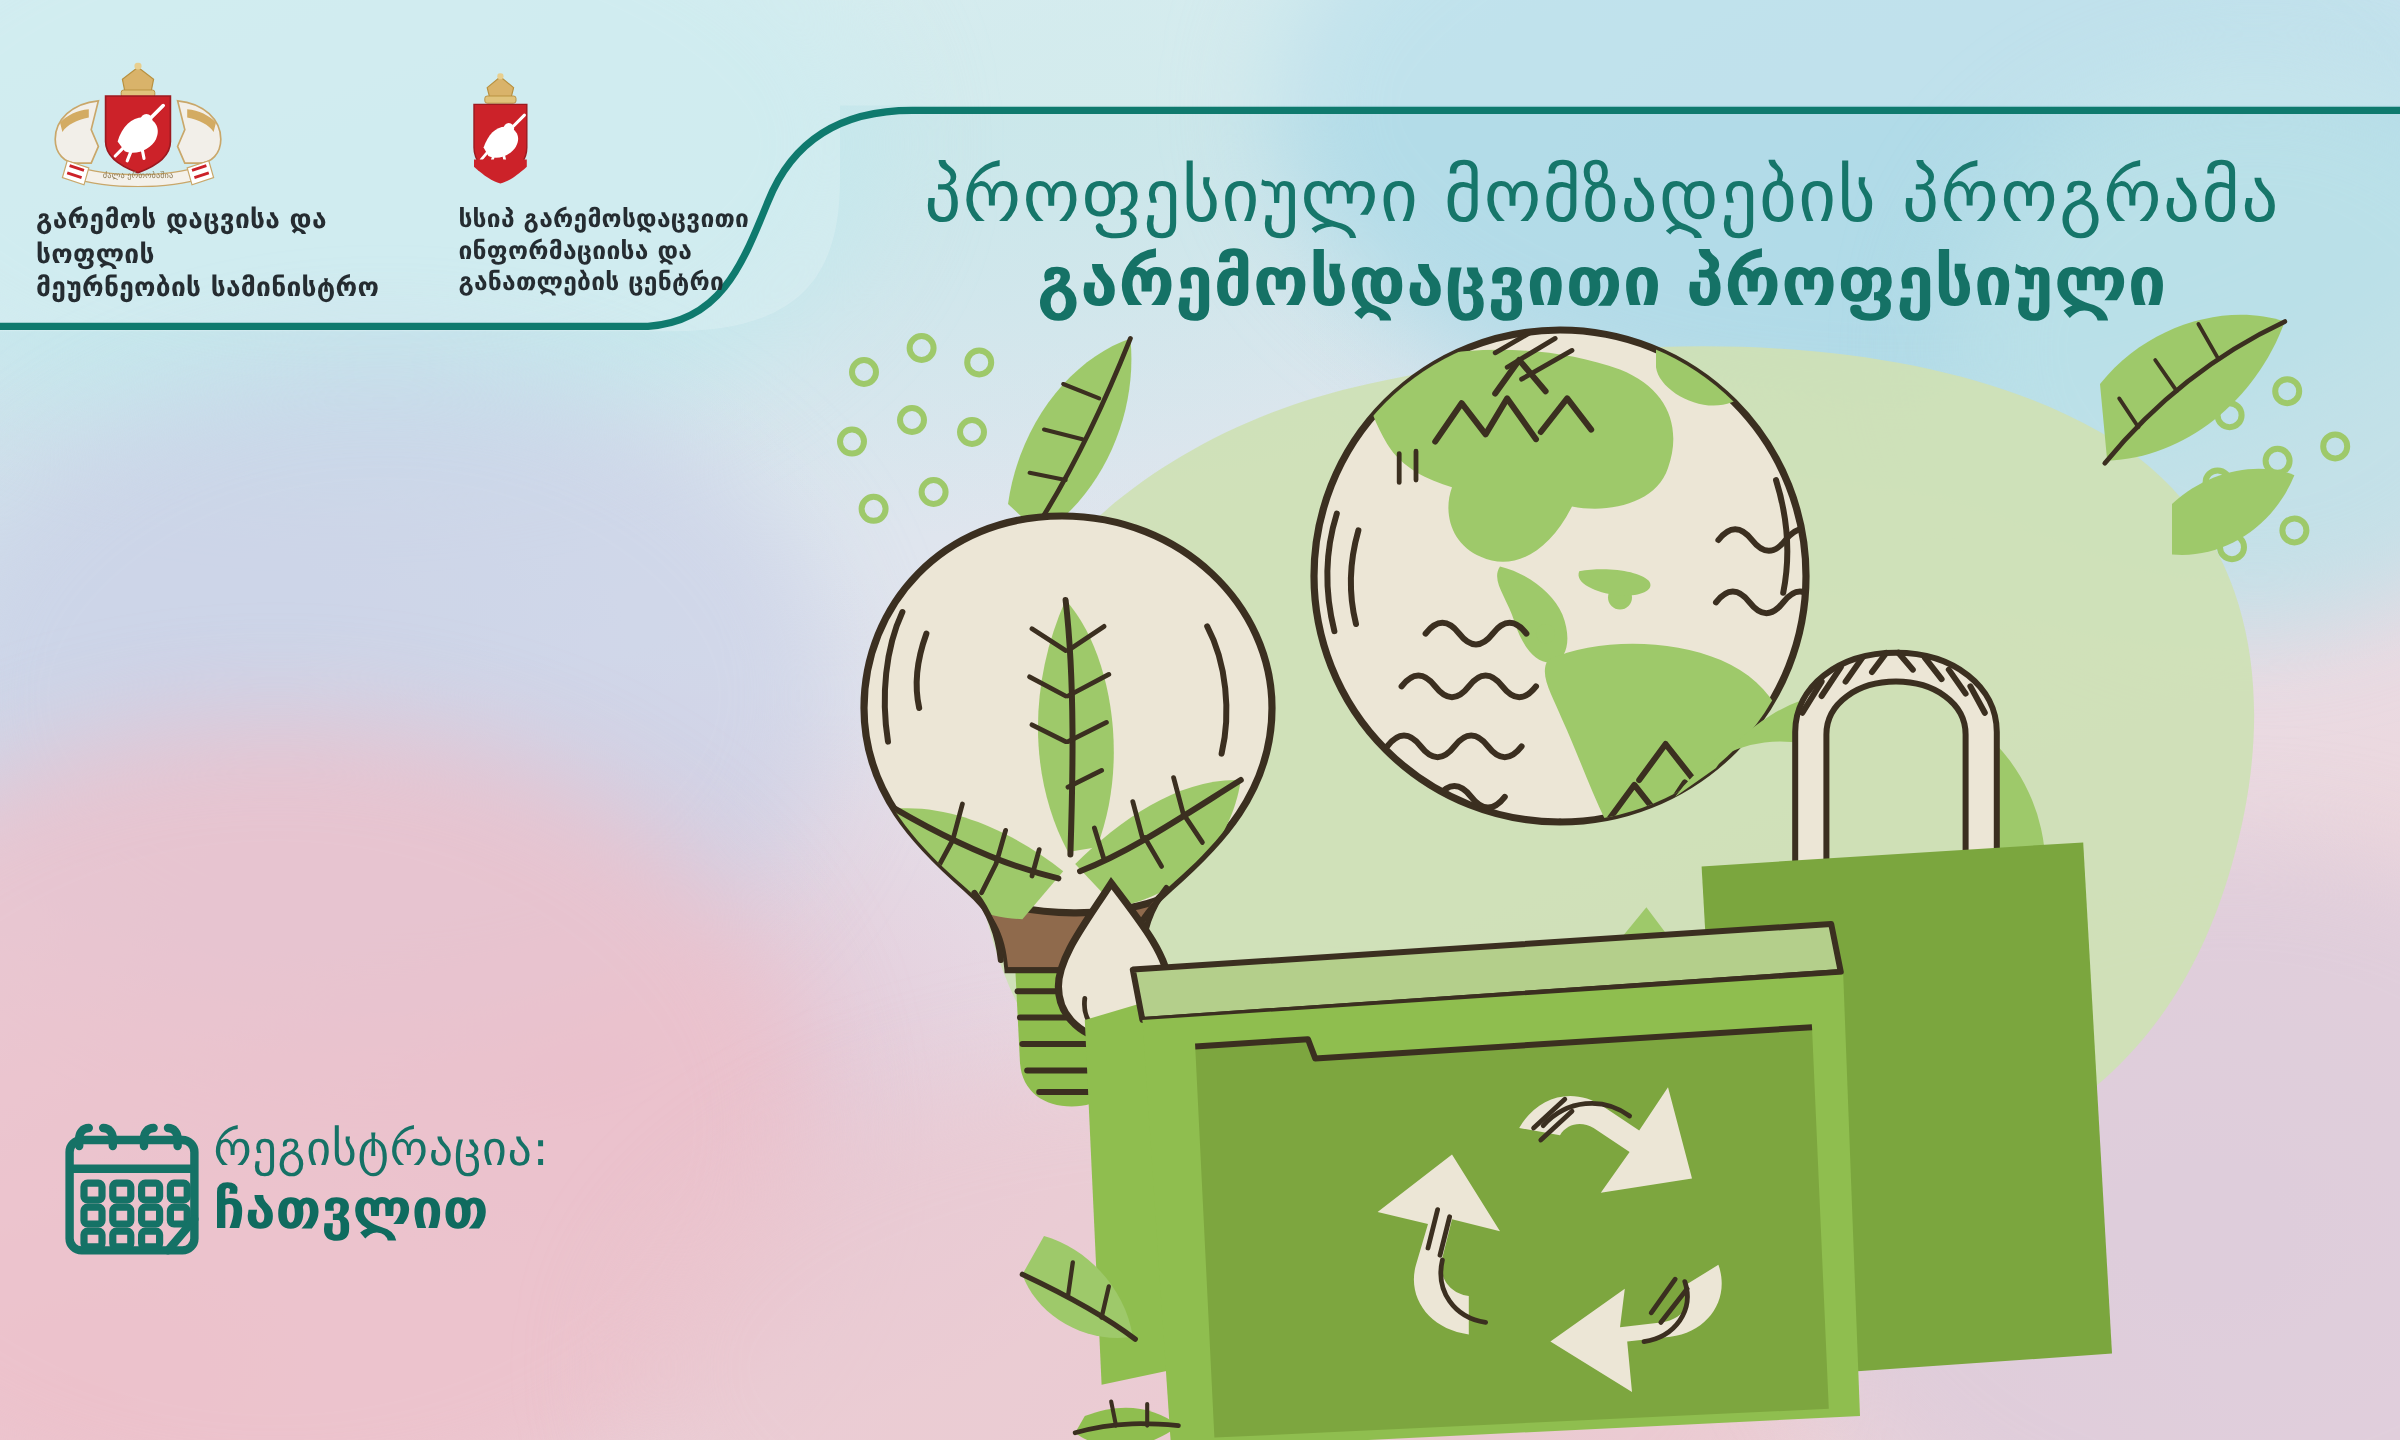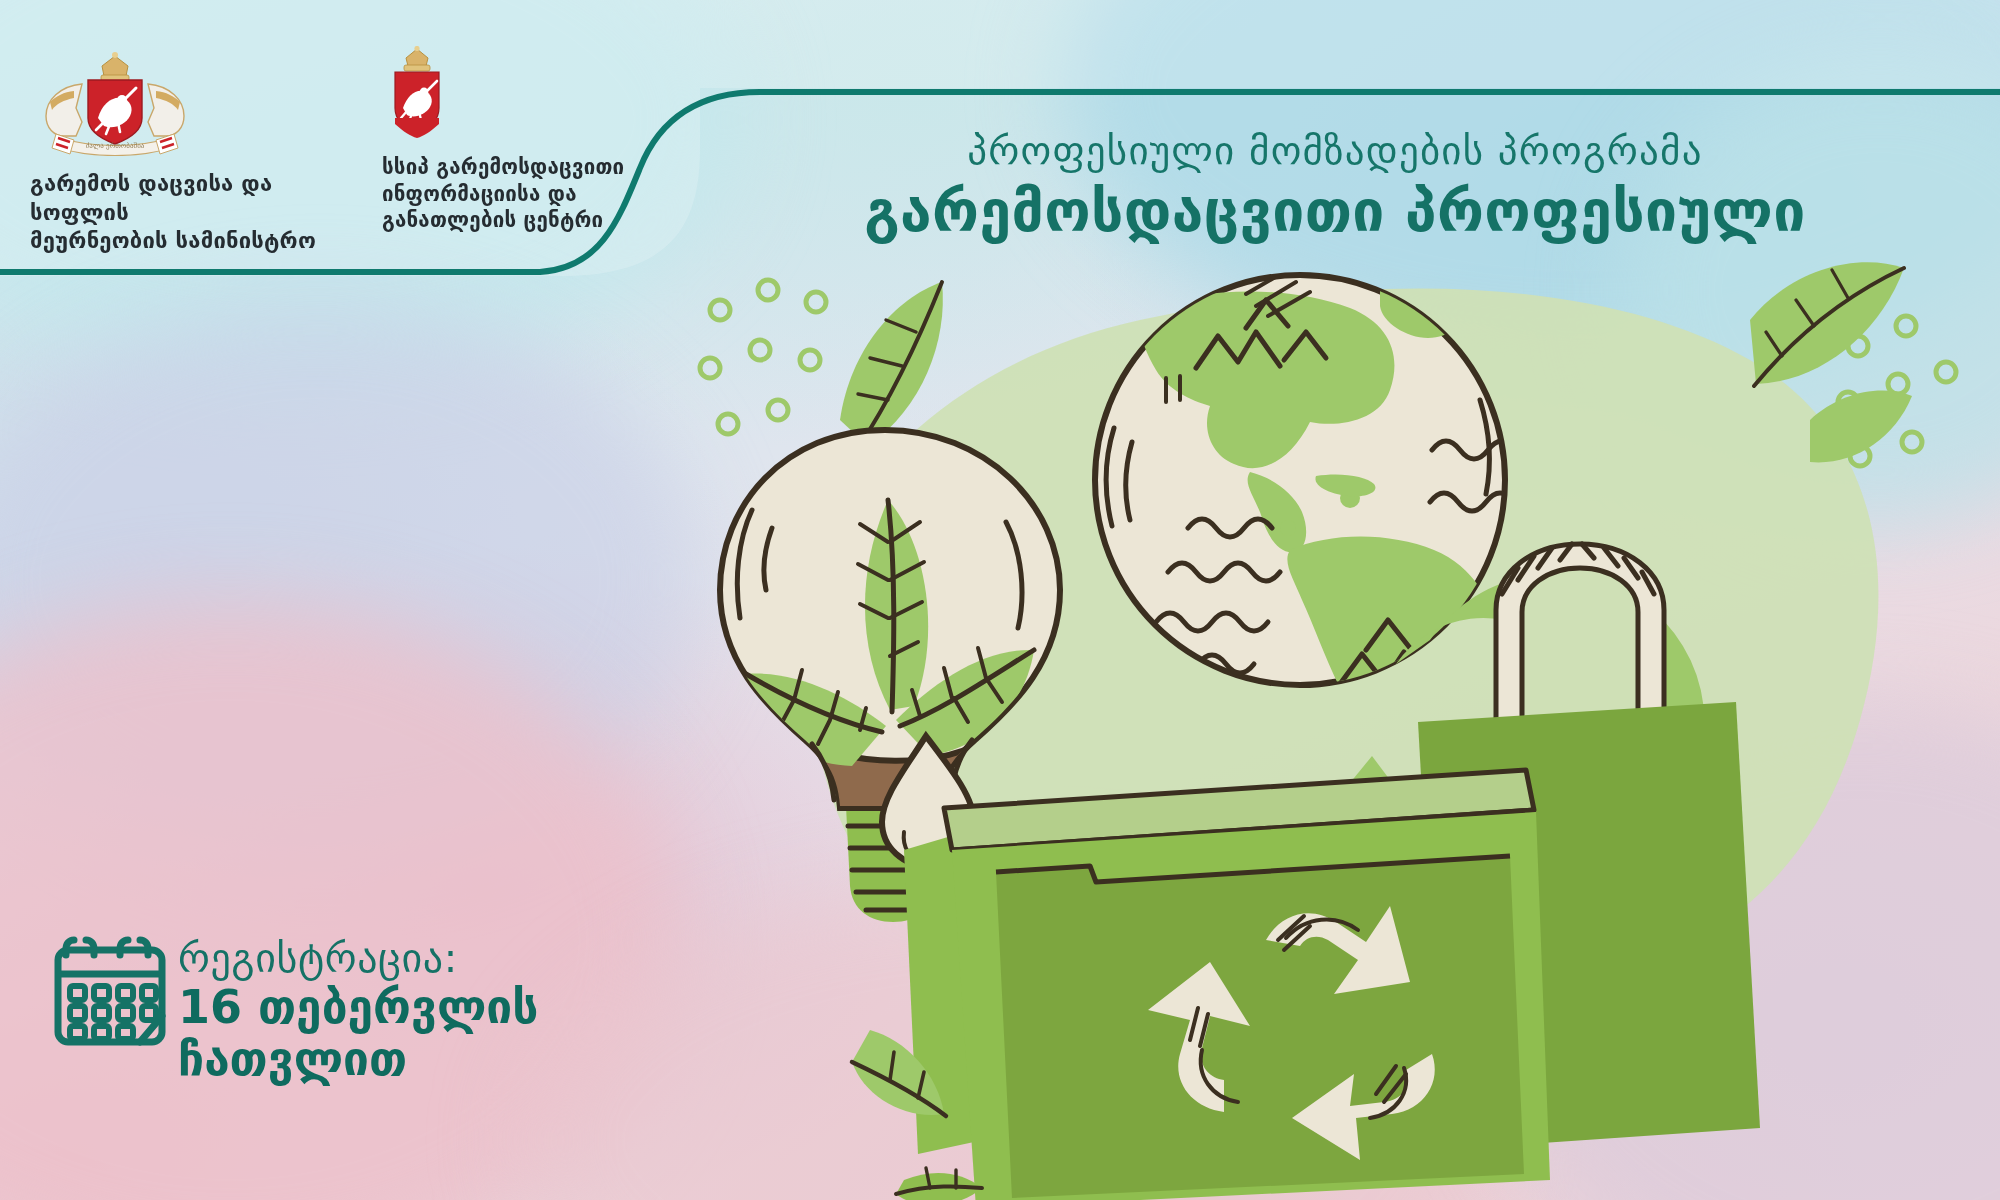--- a/index.html
+++ b/index.html
@@ -39,29 +39,29 @@
 
   .logo{ position:absolute; }
   .logo .crest{ position:relative; }
   .logo .cap{
     font-size:22px; font-weight:bold; color:#252c31;
     line-height:1.30; letter-spacing:.2px;
     white-space:pre-line;
   }
   #logo-ministry{ left:30px; top:52px; width:340px; }
   #logo-ministry .cap{ margin-top:10px; }
-  #logo-center{ left:382px; top:46px; width:270px; }
+  #logo-center{ left:382px; top:61px; width:270px; }
   #logo-center .cap{ margin-top:8px; font-size:20.5px; }
 
   .title-wrap{
     position:absolute; left:690px; top:130px; width:1290px;
     text-align:center;
   }
   .title-line1{
-    font-size:39px; color:#16766a; letter-spacing:1.2px;
+    font-size:61px; color:#16766a; letter-spacing:1.2px;
     line-height:1.1; font-weight:400;
   }
   .title-line2{
     font-size:57px; color:#157266; font-weight:bold; letter-spacing:.4px;
     line-height:1.15; margin-top:6px;
   }
 
   
   .reg{
     position:absolute; left:52px; top:930px; width:620px;
@@ -401,18 +401,17 @@
           <rect x="90" y="76" width="14" height="14" rx="3"></rect>
           <rect x="18" y="96" width="15" height="13" rx="3"></rect>
           <rect x="42" y="96" width="15" height="13" rx="3"></rect>
           <rect x="66" y="96" width="15" height="13" rx="3"></rect>
         </g>
         <path d="M110 86 L88 112" stroke="#157266" stroke-width="7" stroke-linecap="round"></path>
       </svg>
     </div>
     <div class="reg-text">
       <div class="reg-label">რეგისტრაცია:</div>
-      <div class="reg-date">16 თებერვლის</div>
       <div class="reg-date">ჩათვლით</div>
     </div>
   </div>
 
 </div>
 
 </body></html>

